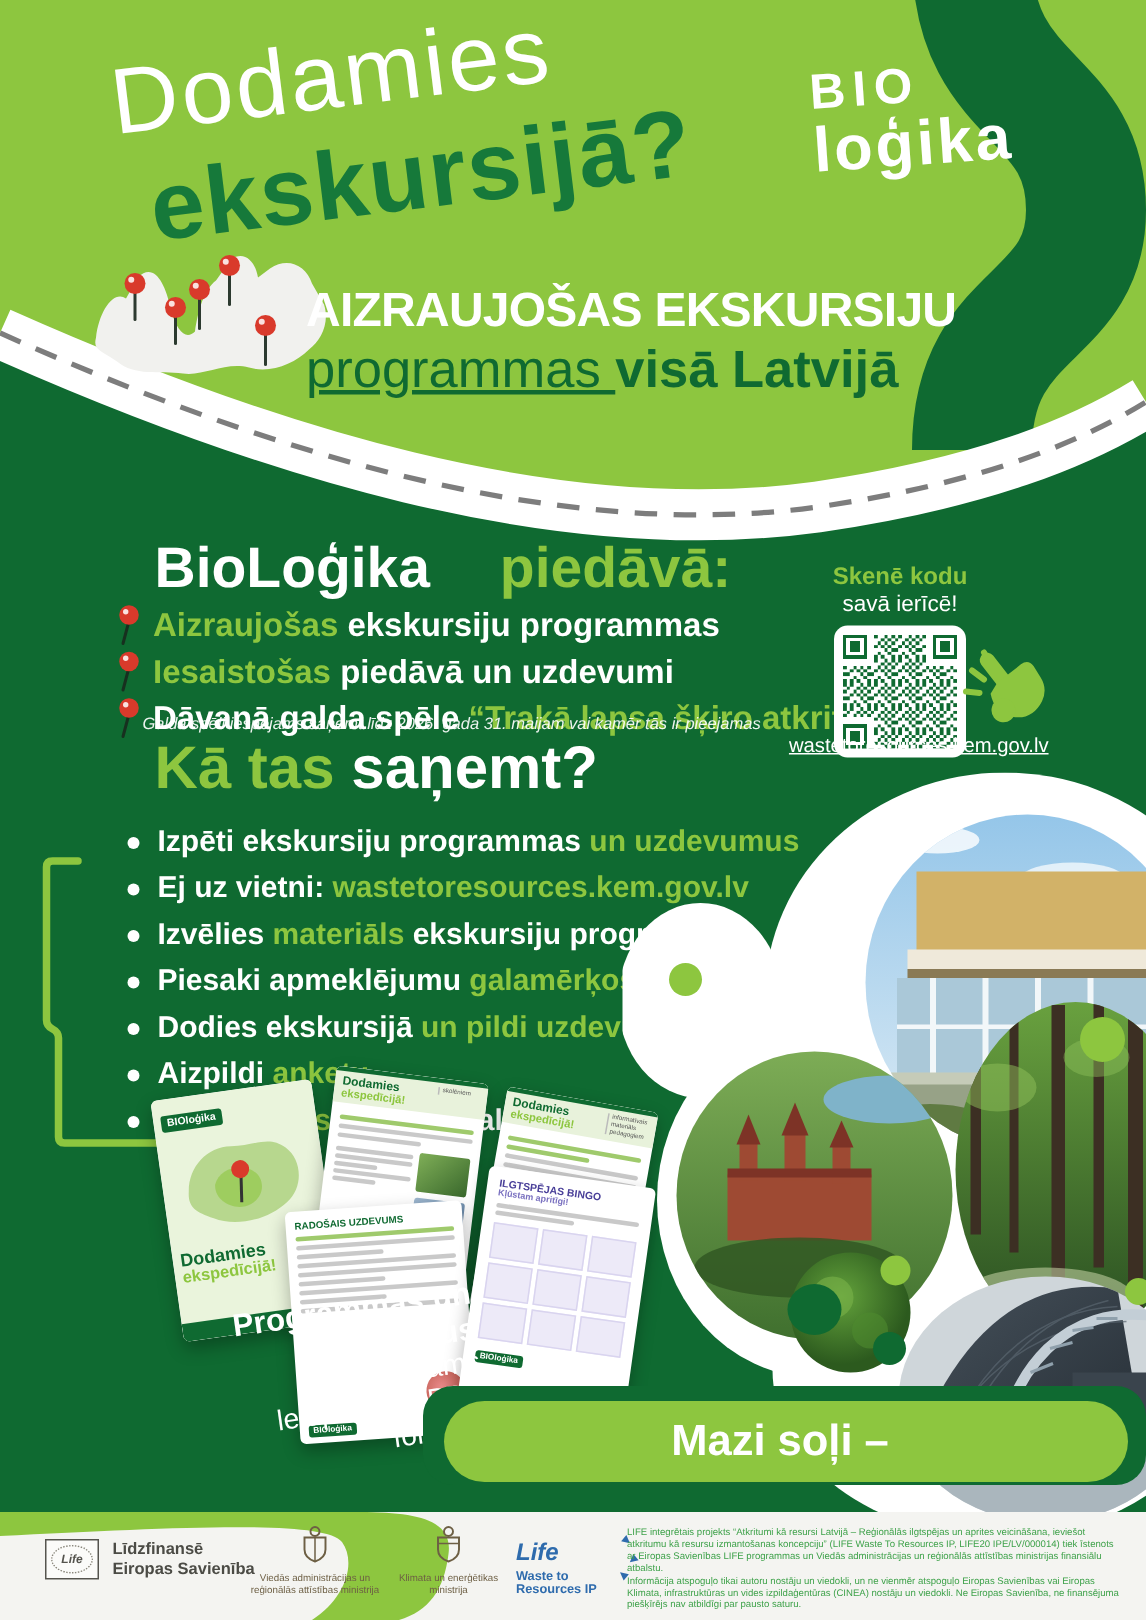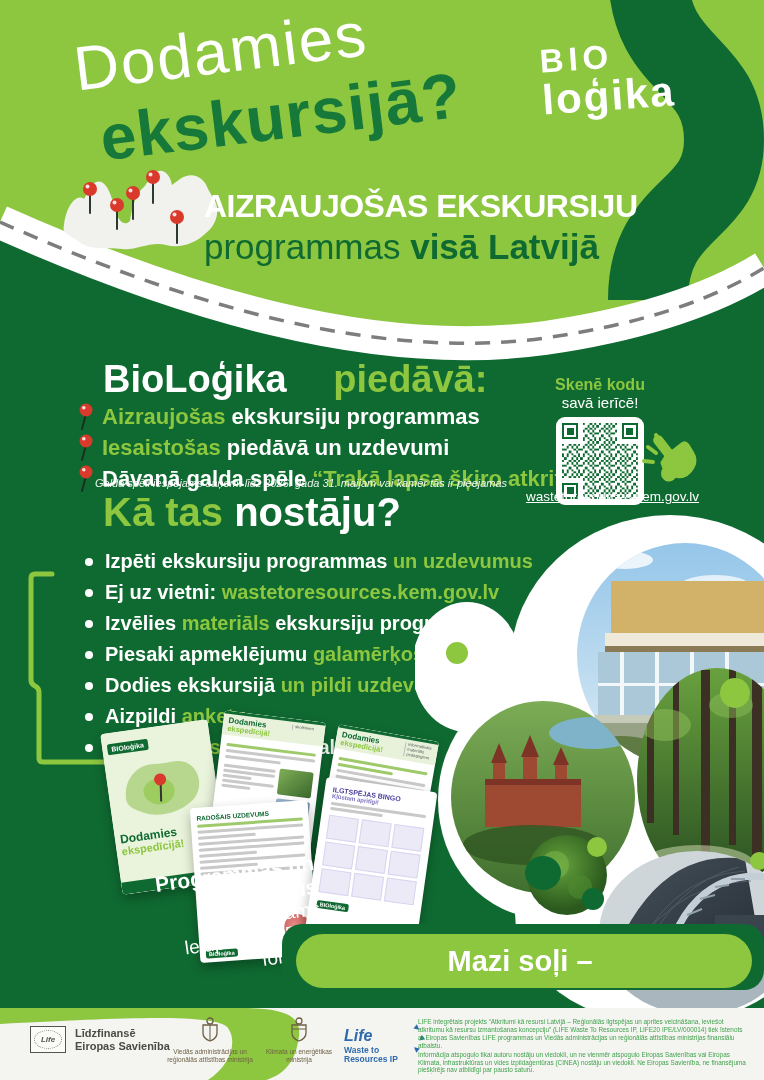--- a/index.html
+++ b/index.html
@@ -18,21 +18,21 @@
   .title1{position:absolute;left:70px;top:34px;font-size:62px;font-weight:500;color:#fff;
           transform:rotate(-7deg);transform-origin:left top;letter-spacing:2px;}
   .title2{position:absolute;left:96px;top:102px;font-size:64px;font-weight:800;color:var(--tg);
           transform:rotate(-7deg);transform-origin:left top;letter-spacing:1px;}
   .logo{position:absolute;left:541px;top:40px;color:#fff;transform:rotate(-4deg);line-height:1;}
   .logo .l1{font-size:33px;font-weight:900;letter-spacing:5px;}
   .logo .l2{font-size:42px;font-weight:900;letter-spacing:2px;margin-top:2px;}
   .tagline{position:absolute;left:204px;top:188px;}
   .tagline .t1{font-size:32px;font-weight:900;color:#fff;letter-spacing:-0.5px;white-space:nowrap;}
   .tagline .t2{font-size:35px;color:var(--dg);white-space:nowrap;margin-top:2px;}
-  .tagline .t2 .reg{font-weight:500;}
+  .tagline .t2 .reg{font-weight:500;text-decoration:underline;}
   .tagline .t2 .str{font-weight:800;}
   #mapsvg{position:absolute;left:56px;top:163px;}
 
   
   .h1{position:absolute;left:103px;top:358px;font-size:38px;font-weight:800;white-space:nowrap;}
   .h1 .p1{color:#fff;} .h1 .p2{color:var(--lg);margin-left:36px;}
   .offer-list{position:absolute;left:78px;top:403px;}
   .offer-row{display:flex;align-items:center;height:28px;margin-bottom:3px;}
   .offer-row svg{margin-right:8px;flex:0 0 auto;}
   .offer-row .txt{font-size:22px;white-space:nowrap;}
@@ -248,21 +248,21 @@
     </g>
     <g transform="rotate(-38 36 38)" fill="#8DC63F">
       <rect x="31" y="4" width="10" height="30" rx="5"></rect>
       <path d="M24,28 q-6,12 2,21 q9,10 22,4 q8,-4 9,-13 l1,-9 q0,-6 -6,-6 l-20,0 Z"></path>
       <circle cx="24" cy="42" r="8"></circle>
     </g>
   </svg>
   <div class="qrlink">wastetoresources.kem.gov.lv</div>
 
   <div class="h2">
-    <span class="p1">Kā tas </span><span class="p2">nostāju?</span>
+    <span class="p1">Kā tas </span><span class="p2">saņemt?</span>
   </div>
 
   <ul class="steps">
     <li><span class="w">Izpēti ekskursiju programmas</span><span class="g"> un uzdevumus</span><span class="g"></span></li>
     <li><span class="w">Ej uz vietni: </span><span class="g">wastetoresources.kem.gov.lv</span><span class="g"></span></li>
     <li><span class="w">Izvēlies</span><span class="g"> materiāls </span><span class="w">ekskursiju programmu</span></li>
     <li><span class="w">Piesaki apmeklējumu</span><span class="g"> galamērķos</span><span class="g"></span></li>
     <li><span class="w">Dodies ekskursijā</span><span class="g"> un pildi uzdevumus</span><span class="g"></span></li>
     <li><span class="w">Aizpildi</span><span class="g"> anketu</span><span class="g"></span></li>
     <li><span class="w">Dāvanā</span><span class="g"> klase saņem </span><span class="w">galda spēli</span></li>

